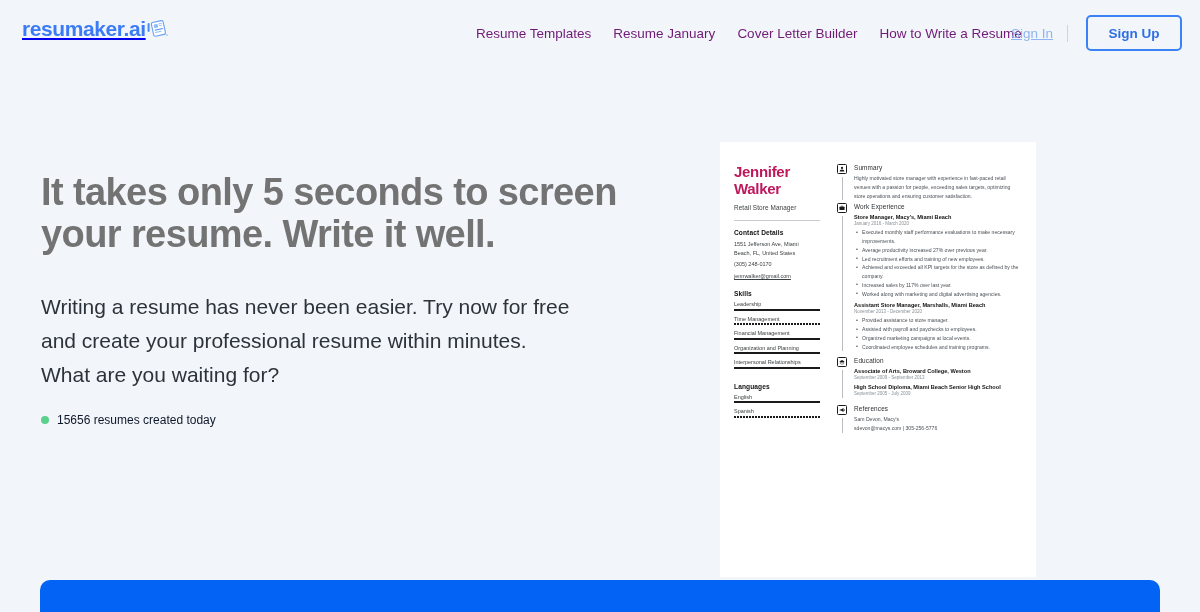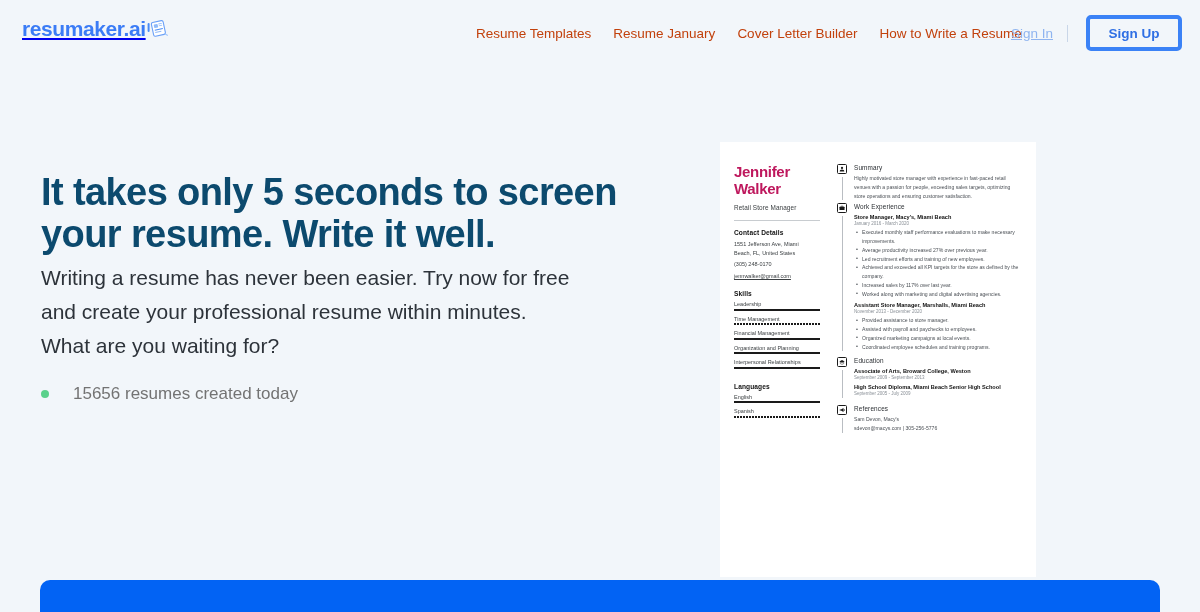--- a/index.html
+++ b/index.html
@@ -21,63 +21,63 @@
     font-size: 21px; font-weight: bold; color: #3b7cf6;
     letter-spacing: -0.4px; line-height: 1;
   }
   .logo-mark { margin-left: 1px; margin-bottom: 1px; }
 
   .nav-links {
     position: absolute; left: 476px; top: 26px;
     display: flex; align-items: center; gap: 22px;
   }
   .nav-link {
-    font-size: 13.5px; color: #c2410c; text-decoration: none; white-space: nowrap;
+    font-size: 13.5px; color: #701a75; text-decoration: none; white-space: nowrap;
   }
   .nav-right {
     position: absolute; right: 18px; top: 15px;
     display: flex; align-items: center; gap: 0;
   }
   .signin {
     font-size: 13.5px; color: #8fb4f0; padding: 0 14px; white-space: nowrap;
   }
   .divider-v { width: 1px; height: 17px; background: #c9d6e8; }
   .signup-btn {
     margin-left: 18px;
     width: 96px; height: 36px;
-    border: 4px solid #3b82f6; border-radius: 5px;
+    border: 2px solid #3b82f6; border-radius: 5px;
     background: transparent; color: #2f6fe4;
     font-size: 13.5px; font-weight: bold;
     display: flex; align-items: center; justify-content: center;
     font-family: "Liberation Sans", sans-serif;
     cursor: pointer;
   }
 
   
   .hero { position: absolute; left: 41px; top: 172px; width: 620px; }
   .eyebrow { font-size: 15.5px; color: #9aa3ad; margin-bottom: 14px; }
   .headline {
-    font-size: 38px; font-weight: bold; color: #0c4a6e;
-    line-height: 1.10; letter-spacing: -0.6px; margin-bottom: 5px;
+    font-size: 38px; font-weight: bold; color: #737373;
+    line-height: 1.10; letter-spacing: -0.6px; margin-bottom: 34px;
   }
   .subcopy {
     font-size: 21px; color: #2d333a; line-height: 1.62; max-width: 540px;
   }
   .cta {
     margin-top: 37px;
     width: 174px; height: 48px;
     background: #0263f4; border: none; border-radius: 7px;
     color: #fff; font-size: 14.5px; font-weight: bold;
     font-family: "Liberation Sans", sans-serif;
     display: flex; align-items: center; justify-content: center;
     cursor: pointer;
   }
   .counter {
-    margin-top: 21px; display: flex; align-items: center; gap: 24px;
-    font-size: 17px; color: #737373;
+    margin-top: 21px; display: flex; align-items: center; gap: 8px;
+    font-size: 12px; color: #0f172a;
   }
   .dot { width: 8px; height: 8px; border-radius: 50%; background: #5ad18b; }
 
   
   .resume {
     position: absolute; left: 720px; top: 142px;
     width: 316px; height: 435px;
     background: #ffffff;
     display: flex;
     padding: 22px 14px 0 14px;

